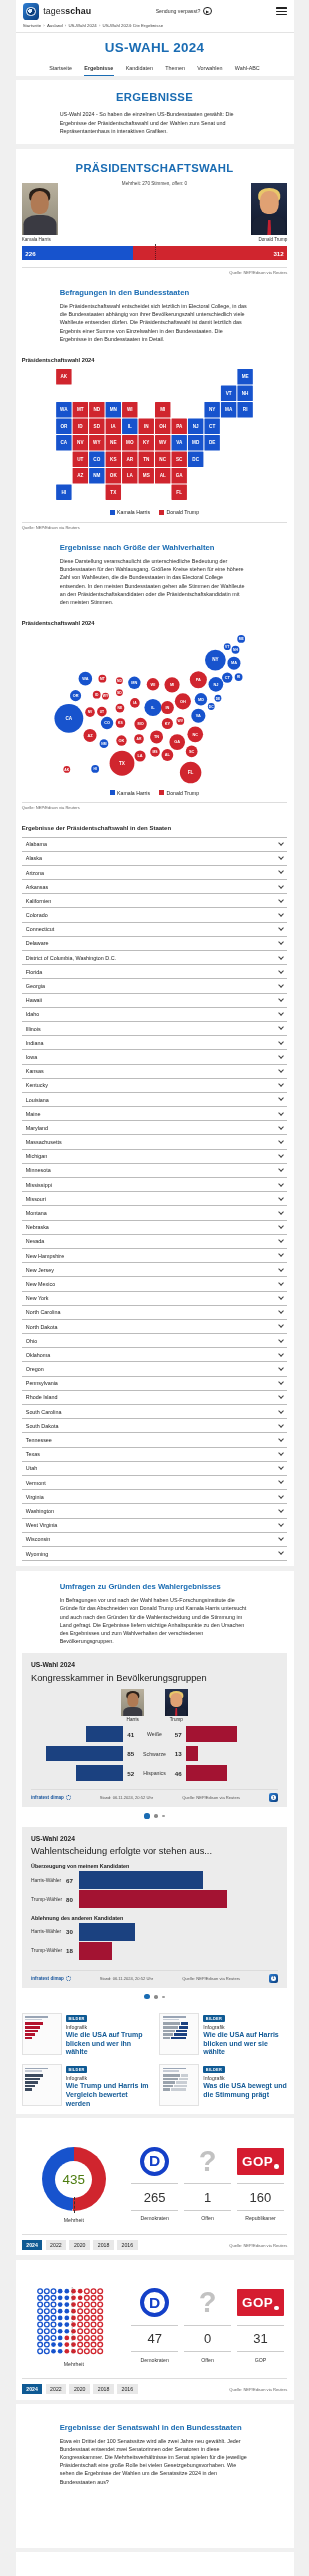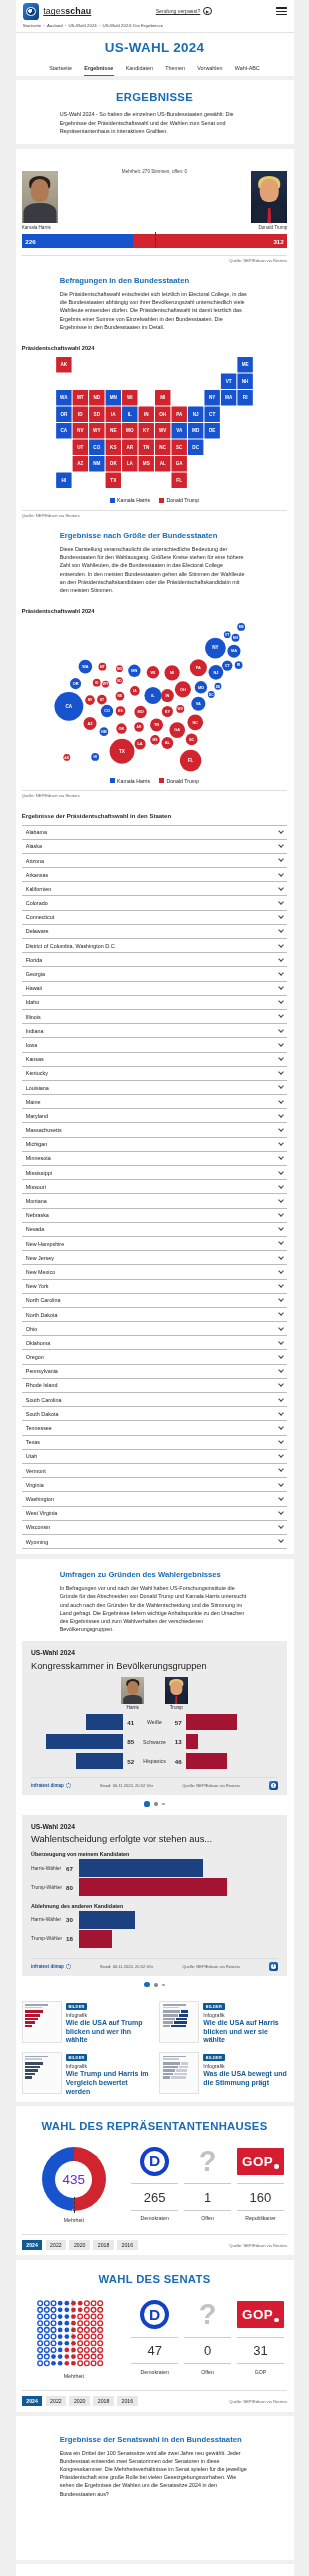--- a/index.html
+++ b/index.html
@@ -1,21 +1,21 @@
 <!DOCTYPE html>
 <html style="font-size:8.2px"><head>
 <meta charset="utf-8">
 <style>
   * { margin:0; padding:0; box-sizing:border-box; }
   html,body { width:309px; background:#f0f0f0; font-family:"Liberation Sans", sans-serif; color:#2b2b2b; }
   .page { width:309px; }
   .card { background:#fff; margin:0 15.5px 4.6px 15.5px; padding:5.2px 6.2px; }
 
   
-  .hdr { display:flex; align-items:center; justify-content:space-between; padding:3.1px 6.2px 2.1px 7.2px;text-decoration:underline; }
+  .hdr { display:flex; align-items:center; justify-content:space-between; padding:3.1px 6.2px 2.1px 7.2px; }
   .logo-wrap { display:flex; align-items:center; gap:4.1px; cursor:pointer; }
   .logo-sq { width:16.5px; height:16.5px; border-radius:3.6px; background:linear-gradient(135deg,#2f7fd4,#0a3d7c); position:relative; }
   .logo-sq .ring { position:absolute; left:3.6px; top:3.6px; width:9.3px; height:9.3px; border-radius:50%; border:1.3px solid #fff; background:radial-gradient(circle at 40% 40%, #dff0ff 0 30%, #0a3d7c 31% 100%); }
   .wordmark { font-size:8.8px; color:#1d1d1d; letter-spacing:0.1px; }
   .wordmark b { font-weight:bold; }
   .verpasst { display:flex; align-items:center; gap:3.1px; font-size:5.2px; color:#333; cursor:pointer; }
   .play { width:8.2px; height:8.2px; border:0.8px solid #222; border-radius:50%; display:flex; align-items:center; justify-content:center; font-size:4.1px; color:#222; }
   .burger { width:11.3px; cursor:pointer; }
   .burger div { height:1.3px; background:#222; margin:2.1px 0; border-radius:0.5px; }
   .crumbs { font-size:4.4px; color:#444; padding:1px 7.2px 4.1px 7.2px; border-bottom:0.5px solid #e3e3e3; }
@@ -118,21 +118,21 @@
   .thumb .mbar { height:2.6px; }
   .tx { min-width:0; }
   .badge { display:inline-block; background:#0f5a94; color:#fff; font-size:3.9px; font-weight:bold; letter-spacing:0.3px; padding:1px 2.6px; border-radius:1px; }
   .kick { font-size:5.2px; color:#333; margin-top:2.1px; }
   .t-title { font-size:7px; font-weight:bold; color:#135a96; line-height:1.25; margin-top:1px; }
 
   .bigsec { text-align:center; padding-top:13.4px; }
   .chamber { display:flex; margin-top:12.4px; padding:0 3.1px; }
   .ch-left { width:98px; text-align:center; }
   .donut { width:64px; height:64px; border-radius:50%; margin:3.1px auto 0 auto; position:relative; }
-  .donut .hole { position:absolute; left:13.4px; top:13.4px; width:37px; height:37px; background:#fff; border-radius:50%; display:flex; align-items:center; justify-content:center; font-size:13.4px; color:#6d28d9; }
+  .donut .hole { position:absolute; left:13.4px; top:13.4px; width:37px; height:37px; background:#fff; border-radius:50%; display:flex; align-items:center; justify-content:center; font-size:13.4px; color:#4d7c0f; }
   .donut .tick { position:absolute; left:50%; bottom:-1.5px; height:15.5px; border-left:1px dashed #333; }
   .mehrheit { font-size:5.2px; color:#333; margin-top:5.2px; }
   .ch-cols { flex:1; display:flex; justify-content:space-between; padding-left:8.2px; }
   .ch-col { width:31%; text-align:center; }
   .ch-logo { height:34px; display:flex; align-items:center; justify-content:center; }
   .dem-logo { width:29px; height:29px; border-radius:50%; border:4.6px solid #1440c8; display:flex; align-items:center; justify-content:center; font-size:15.5px; font-weight:bold; color:#1440c8; }
   .q-logo { font-size:29px; font-weight:bold; color:#c2c2c2; line-height:1; }
   .gop-logo { background:#d51c30; color:#fff; font-weight:bold; font-size:13.4px; padding:6.2px 5.2px; letter-spacing:0.5px; border-radius:1px; display:flex; align-items:center; gap:1px; }
   .gop-logo .el { width:4.6px; height:4.6px; background:#fff; border-radius:50%; align-self:flex-end; }
   .ch-num { border-top:0.5px solid #ccc; border-bottom:0.5px solid #ccc; font-size:13px; color:#333; padding:5.2px 0; margin-top:5.2px; }
@@ -181,20 +181,21 @@
         </div>
     </div>
   </header>
 
   <section class="card intro">
     <h2 class="sec-h2">ERGEBNISSE</h2>
     <p>US-Wahl 2024 - So haben die einzelnen US-Bundesstaaten gewählt: Die Ergebnisse der Präsidentschaftswahl und der Wahlen zum Senat und Repräsentantenhaus in interaktiven Grafiken.</p>
   </section>
 
   <section class="card pres">
+    <h2 class="sec-h2">PRÄSIDENTSCHAFTSWAHL</h2>
     <div class="maj-note">Mehrheit: 270 Stimmen, offen: 0</div>
 
     <div class="cand-row">
       <div class="cand">
         <div class="photo harris">
             <div class="hair"></div>
             <div class="head"></div>
             <div class="torso"></div>
           </div>
         <div class="cand-name">Kamala Harris</div>
@@ -434,21 +435,21 @@
           <span>Kamala Harris</span>
         </div>
         <div class="item">
           <span class="sw" style="background: rgb(208, 37, 46);"></span>
           <span>Donald Trump</span>
         </div>
       </div>
     <div class="hr"></div>
     <div class="quelle">Quelle: NEP/Edison via Reuters</div>
 
-    <h3 class="sub">Ergebnisse nach Größe der Bundesstaaten</h3>
+    <h3 class="sub">Ergebnisse nach Größe der Wahlverhalten</h3>
     <p class="body">Diese Darstellung veranschaulicht die unterschiedliche Bedeutung der Bundesstaaten für den Wahlausgang. Größere Kreise stehen für eine höhere Zahl von Wahlleuten, die die Bundesstaaten in das Electoral College entsenden. In den meisten Bundesstaaten gehen alle Stimmen der Wahlleute an den Präsidentschaftskandidaten oder die Präsidentschaftskandidatin mit den meisten Stimmen.</p>
 
     <div class="chart-label">Präsidentschaftswahl 2024</div>
     <svg class="bub-svg" id="bubmap" width="227" height="155" viewBox="0 0 440 300">
         <g>
           <circle cx="50" cy="272" r="6.581793068761733" fill="#d0252e"></circle>
           <text x="50" y="274.5" text-anchor="middle" font-size="6.5" font-weight="bold" fill="#fff" font-family="Liberation Sans, sans-serif">AK</text>
         </g>
         <g>
           <circle cx="388" cy="19" r="7.6" fill="#1753cd"></circle>
@@ -1097,21 +1098,20 @@
               <div class="mbar" style="width: 7.2px; background: rgb(154, 163, 173);"></div>
               <div class="mbar" style="width: 15.5px; background: rgb(201, 206, 212);"></div>
             </div>
           </div>
           <div class="tx"><span class="badge">BILDER</span><div class="kick">Infografik</div><div class="t-title">Was die USA bewegt und die Stimmung prägt</div></div>
         </div>
       </div>
   </section>
 
   <section class="card bigsec">
-    <h2 class="sec-h2">WAHL DES REPRÄSENTANTENHAUSES</h2>
     <div class="chamber">
       <div class="ch-left">
         <div class="donut" id="donut" style="background: conic-gradient(rgb(208, 37, 46) 0deg, rgb(208, 37, 46) 50.5747%, rgb(185, 185, 185) 50.5747%, rgb(185, 185, 185) 50.8046%, rgb(23, 83, 205) 50.8046%, rgb(23, 83, 205) 100%);">
           <div class="hole">
               <span>435</span>
             </div>
           <div class="tick"></div>
         </div>
         <div class="mehrheit">Mehrheit</div>
       </div>
@@ -1145,21 +1145,20 @@
           <div class="year">2022</div>
           <div class="year">2020</div>
           <div class="year">2018</div>
           <div class="year">2016</div>
         </div>
       <div class="quelle">Quelle: NEP/Edison via Reuters</div>
     </div>
   </section>
 
   <section class="card bigsec">
-    <h2 class="sec-h2">WAHL DES SENATS</h2>
     <div class="chamber">
       <div class="ch-left">
         <svg id="sengrid" width="77" height="72" viewBox="0 0 150 140">
             <circle cx="10" cy="10" r="4.6" fill="#fff" stroke="#1753cd" stroke-width="2.6"></circle>
             <circle cx="23" cy="10" r="4.6" fill="#fff" stroke="#1753cd" stroke-width="2.6"></circle>
             <circle cx="36" cy="10" r="4.6" fill="#fff" stroke="#1753cd" stroke-width="2.6"></circle>
             <circle cx="49" cy="10" r="4.6" fill="#1753cd" stroke="#1753cd" stroke-width="0"></circle>
             <circle cx="62" cy="10" r="4.6" fill="#1753cd" stroke="#1753cd" stroke-width="0"></circle>
             <circle cx="75" cy="10" r="4.6" fill="#d0252e" stroke="#d0252e" stroke-width="0"></circle>
             <circle cx="88" cy="10" r="4.6" fill="#d0252e" stroke="#d0252e" stroke-width="0"></circle>

